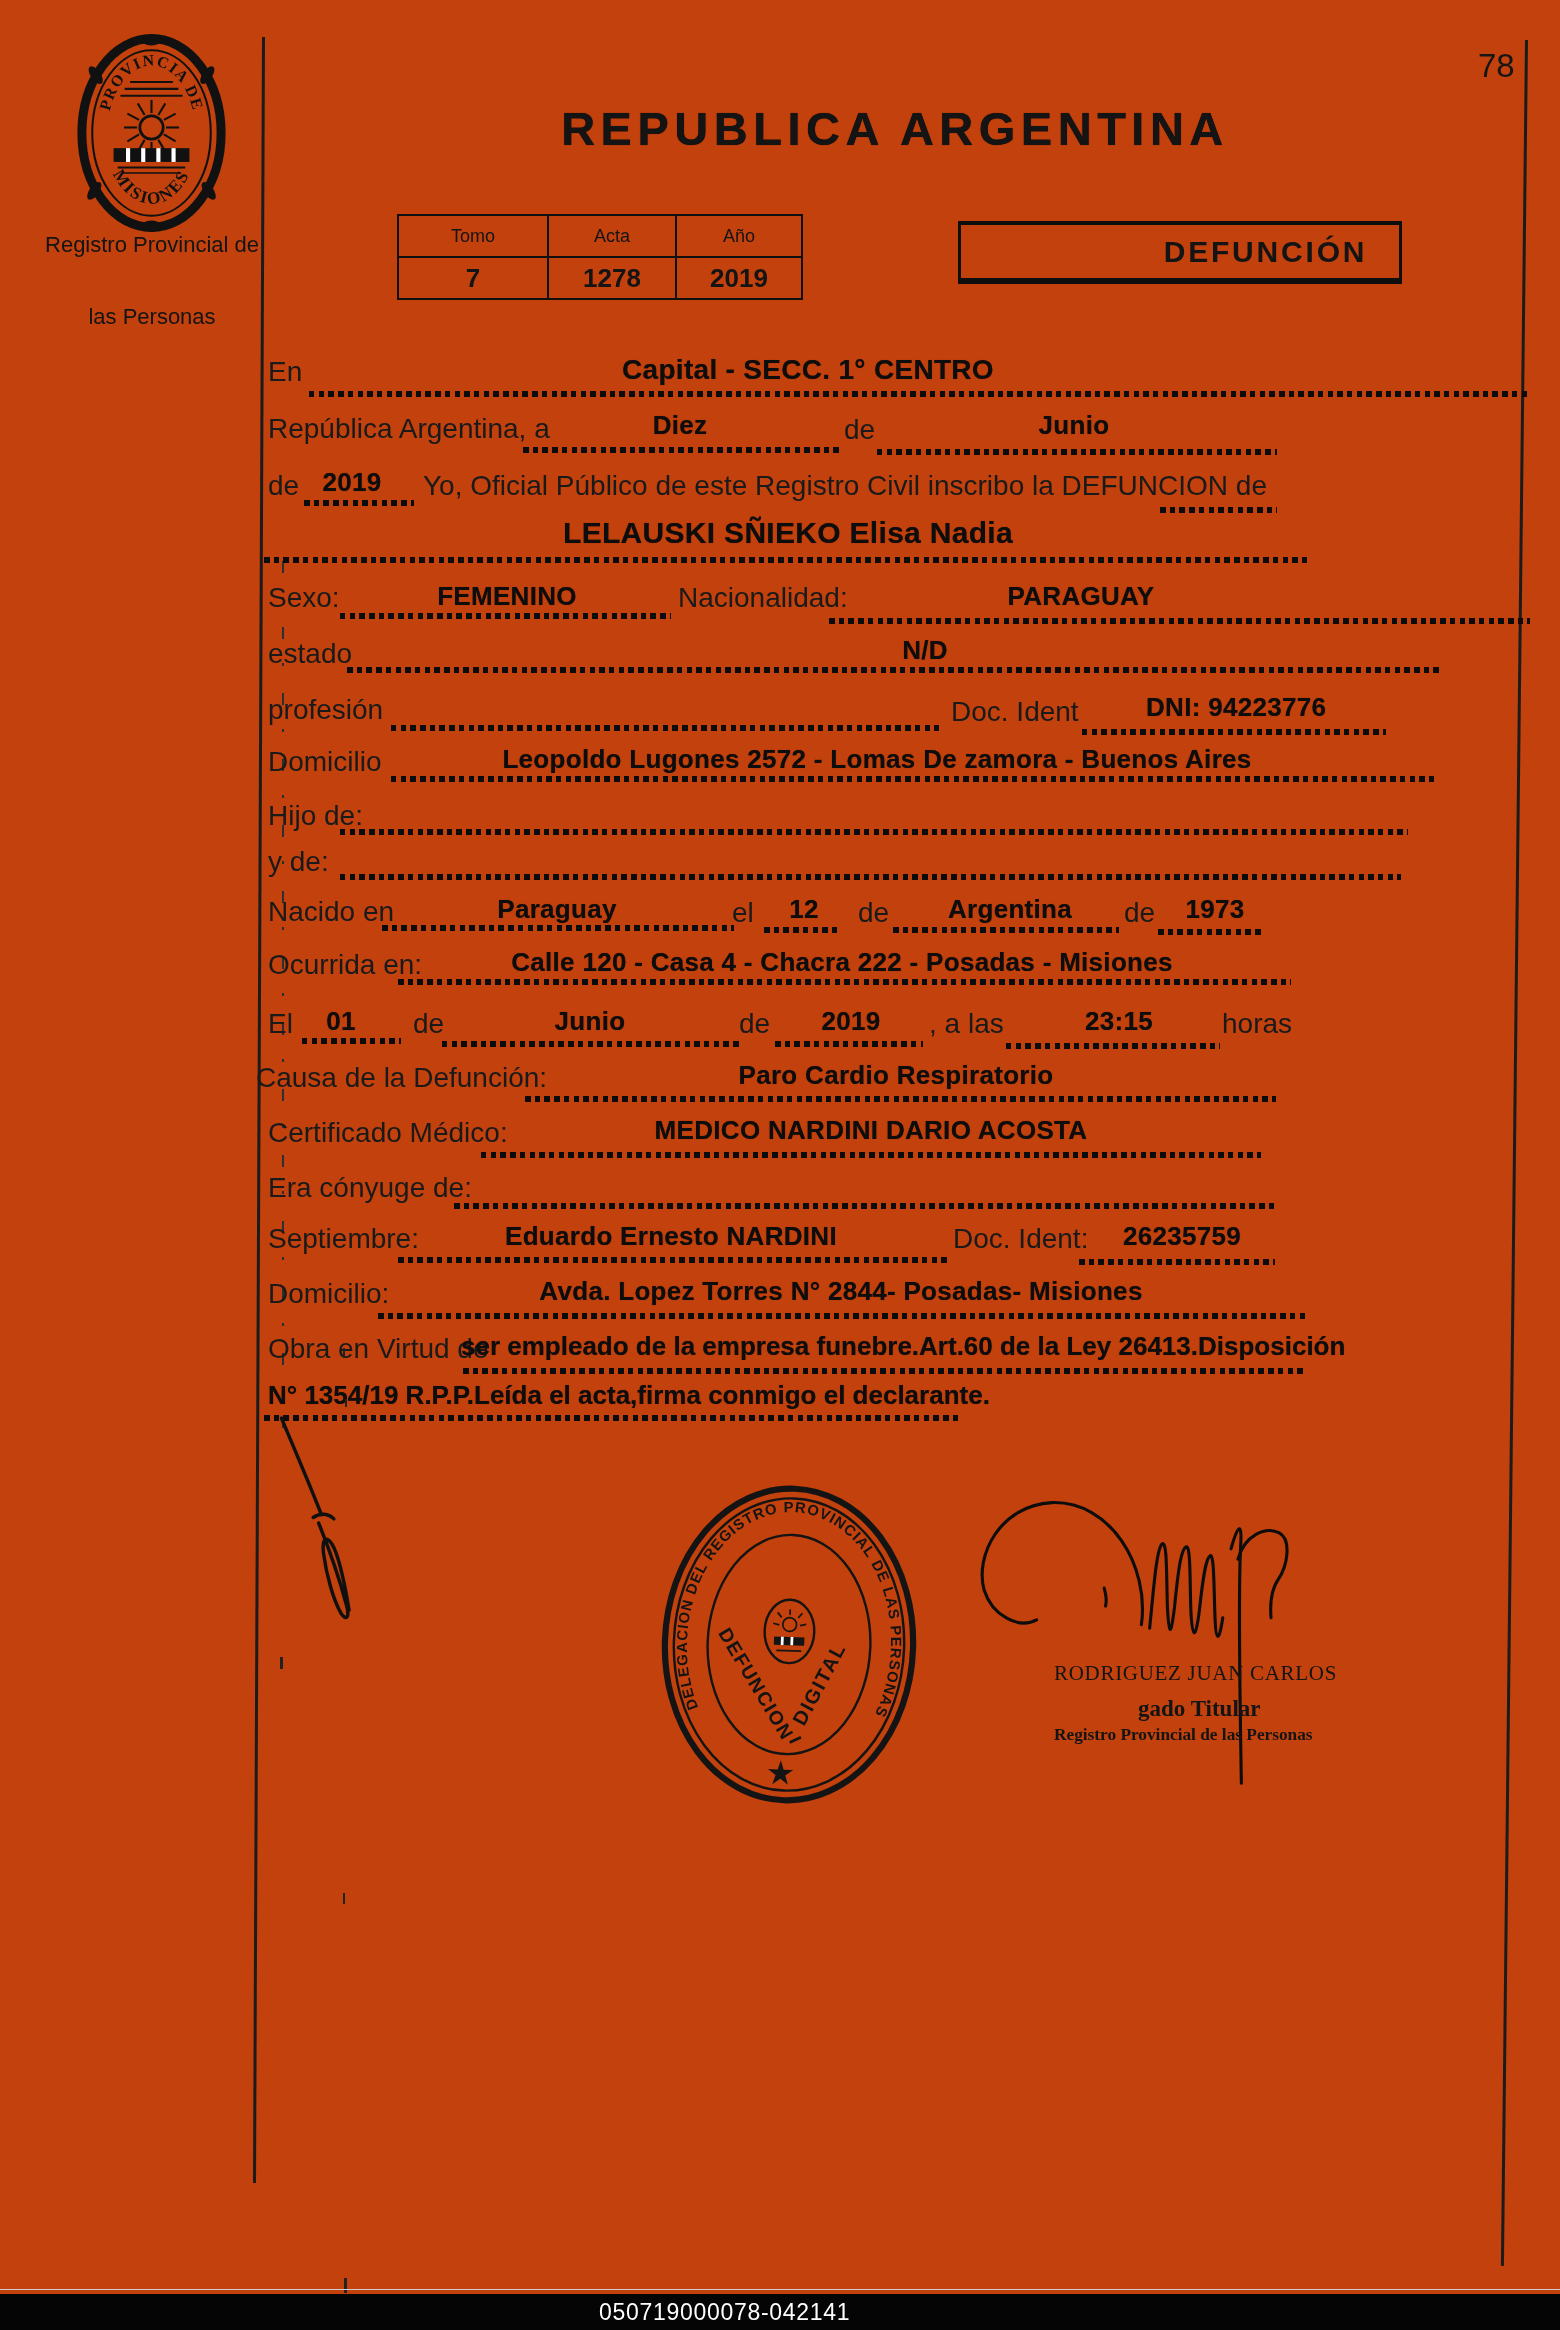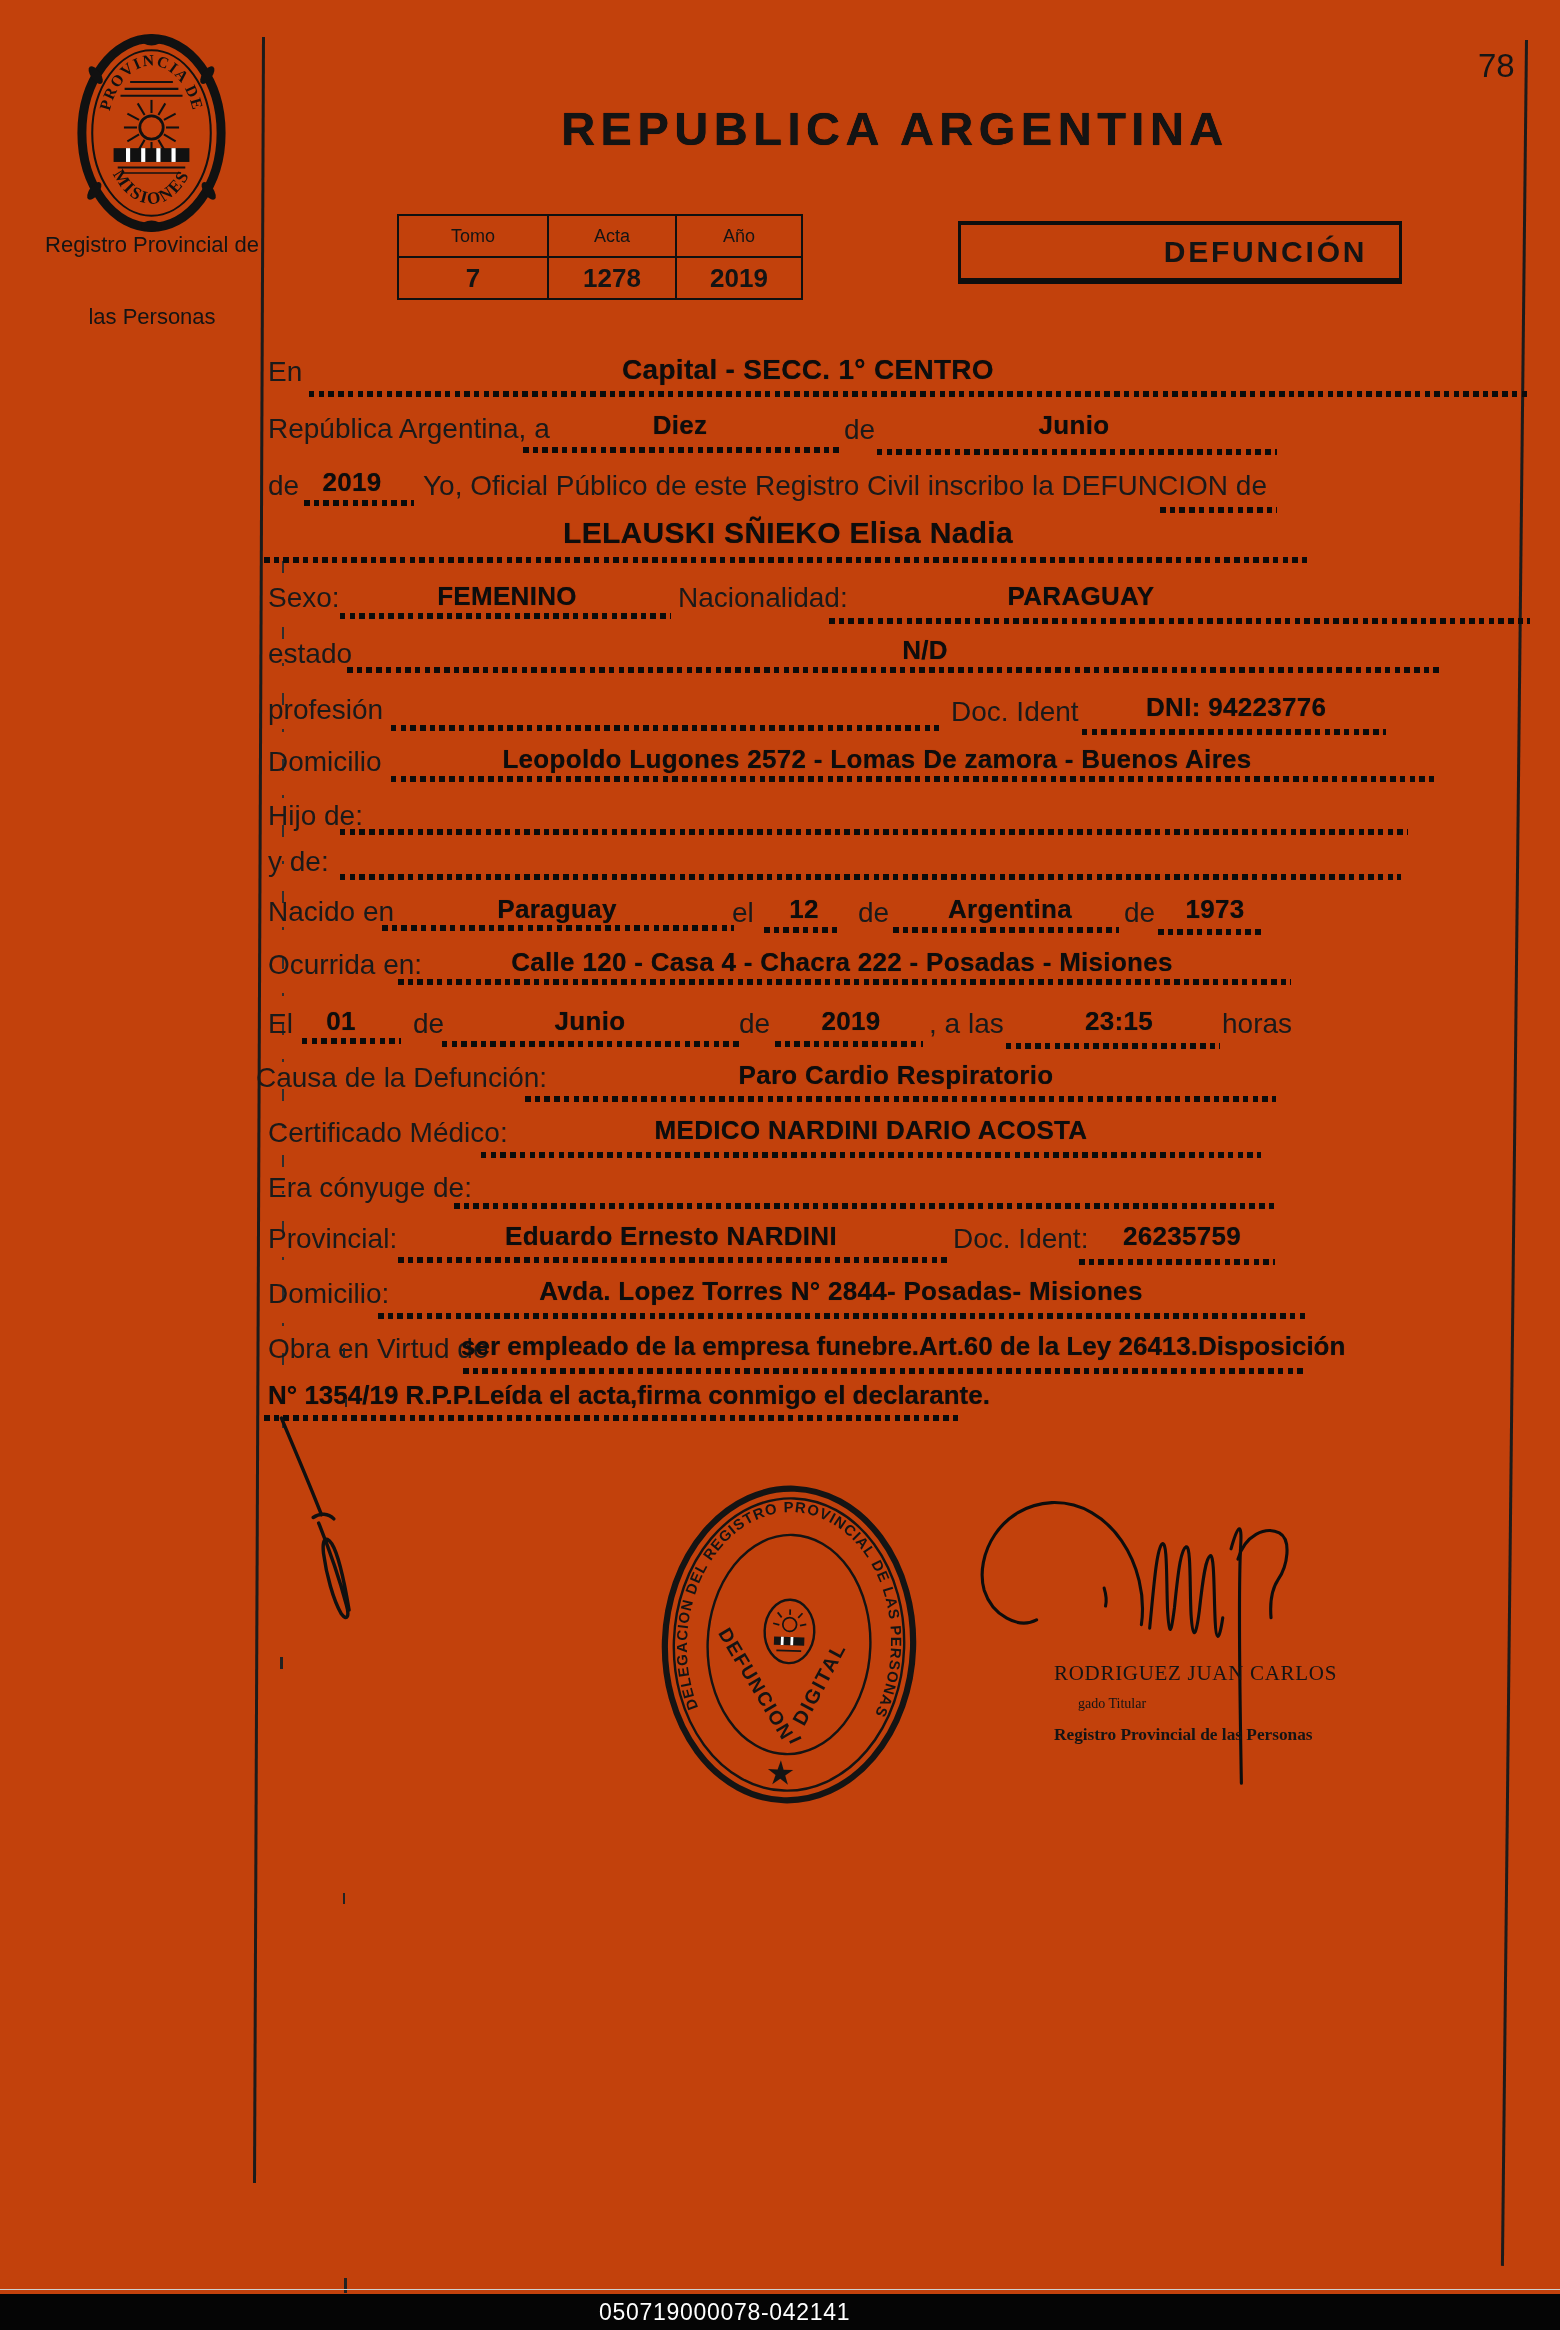--- a/index.html
+++ b/index.html
@@ -189,21 +189,21 @@
   <div class="val valc" style="left:896px;top:1060px">Paro Cardio Respiratorio</div>
   <div class="dot" style="left:525px;top:1096px;width:751px"></div>
 
   <div class="lbl" style="left:268px;top:1117px">Certificado Médico:</div>
   <div class="val valc" style="left:871px;top:1115px">MEDICO NARDINI DARIO ACOSTA</div>
   <div class="dot" style="left:481px;top:1152px;width:780px"></div>
 
   <div class="lbl" style="left:268px;top:1172px">Era cónyuge de:</div>
   <div class="dot" style="left:454px;top:1203px;width:822px"></div>
 
-  <div class="lbl" style="left:268px;top:1223px">Provincial:</div>
+  <div class="lbl" style="left:268px;top:1223px">Septiembre:</div>
   <div class="val valc" style="left:671px;top:1221px">Eduardo Ernesto NARDINI</div>
   <div class="lbl" style="left:953px;top:1223px">Doc. Ident:</div>
   <div class="val valc" style="left:1182px;top:1221px">26235759</div>
   <div class="dot" style="left:398px;top:1257px;width:550px"></div>
   <div class="dot" style="left:1079px;top:1259px;width:196px"></div>
 
   <div class="lbl" style="left:268px;top:1278px">Domicilio:</div>
   <div class="val valc" style="left:841px;top:1276px">Avda. Lopez Torres N° 2844- Posadas- Misiones</div>
   <div class="dot" style="left:378px;top:1313px;width:929px"></div>
 
@@ -254,21 +254,21 @@
     <g fill="none" stroke="#0d0d0d" stroke-width="4.5" stroke-linecap="round">
       <path d="M 250 205 C 262 120, 205 25, 120 28 C 45 32, 8 105, 22 155 C 34 192, 72 212, 98 198"></path>
       <path d="M 196 152 C 199 162, 200 170, 198 178"></path>
       <path d="M 262 210 C 268 150, 272 95, 280 88 C 288 82, 286 140, 288 185 C 290 215, 292 228, 298 180 C 304 120, 308 95, 315 92 C 322 90, 320 150, 322 190 C 324 220, 328 232, 334 185 C 340 130, 344 108, 350 105 C 356 103, 355 160, 357 200 C 358 225, 362 235, 368 195"></path>
       <path d="M 380 95 C 390 60, 396 55, 394 90 C 390 160, 393 320, 395 435"></path>
       <path d="M 390 110 C 400 75, 430 62, 450 72 C 468 82, 462 120, 448 140 C 440 152, 436 170, 438 195"></path>
     </g>
   </svg>
 
   <div class="abs serif" style="left:1054px;top:1661px;font-size:21px;font-weight:400;letter-spacing:0.7px;white-space:nowrap;">RODRIGUEZ JUAN CARLOS</div>
-  <div class="abs serif" style="left:1078px;top:1696px;font-size:14px;font-weight:400;white-space:nowrap;">gado Titular</div>
+  <div class="abs serif" style="left:1138px;top:1696px;font-size:23px;font-weight:700;white-space:nowrap;">gado Titular</div>
   <div class="abs serif" style="left:1054px;top:1725px;font-size:17.3px;font-weight:600;white-space:nowrap;">Registro Provincial de las Personas</div>
 
   <div class="tick" style="left:343px;top:1348px;width:2.1px;height:9.7px"></div>
   <div class="tick" style="left:345px;top:1399px;width:2.1px;height:8.3px"></div>
   <div class="tick" style="left:280px;top:1657px;width:2.8px;height:12.4px"></div>
   <div class="tick" style="left:343px;top:1893px;width:2.1px;height:11px"></div>
   <div class="tick" style="left:344px;top:2278px;width:2.8px;height:15px"></div>
 
   <div class="abs" style="left:0;top:2289px;width:1560px;height:1.4px;background:#cfcfcf"></div>
   <div class="abs" style="left:0;top:2294px;width:1560px;height:37px;background:#050505"></div>

